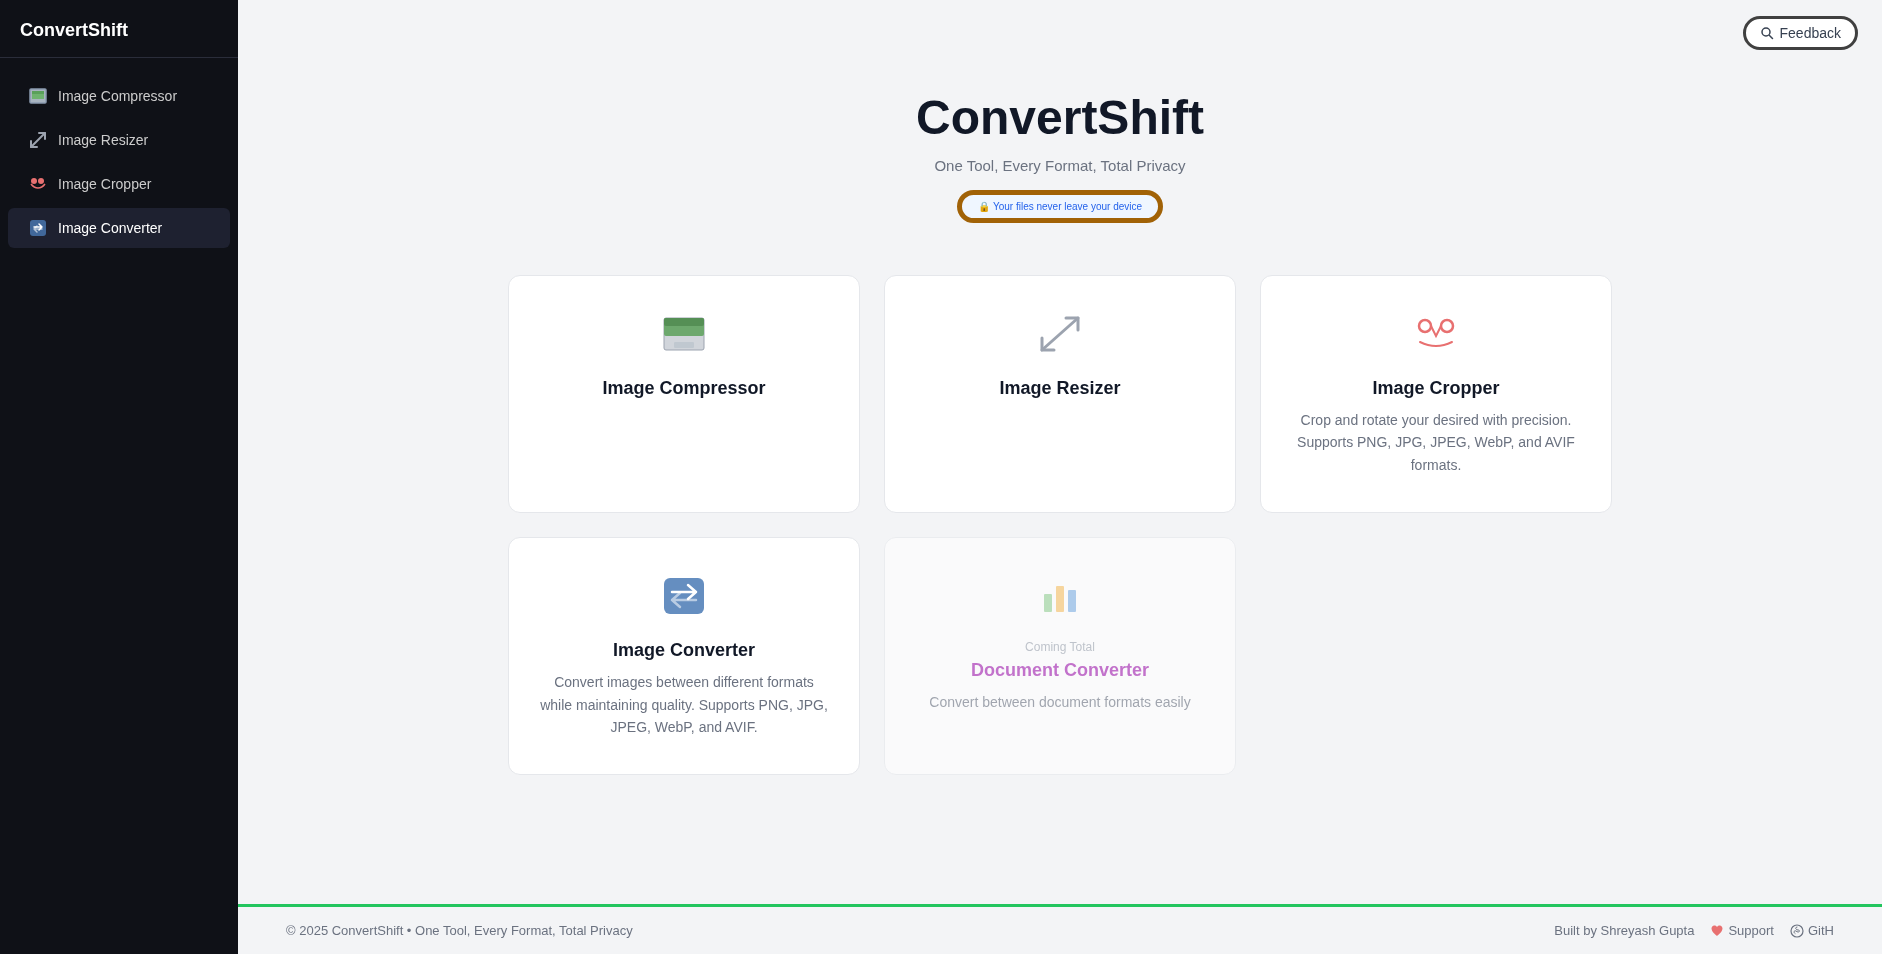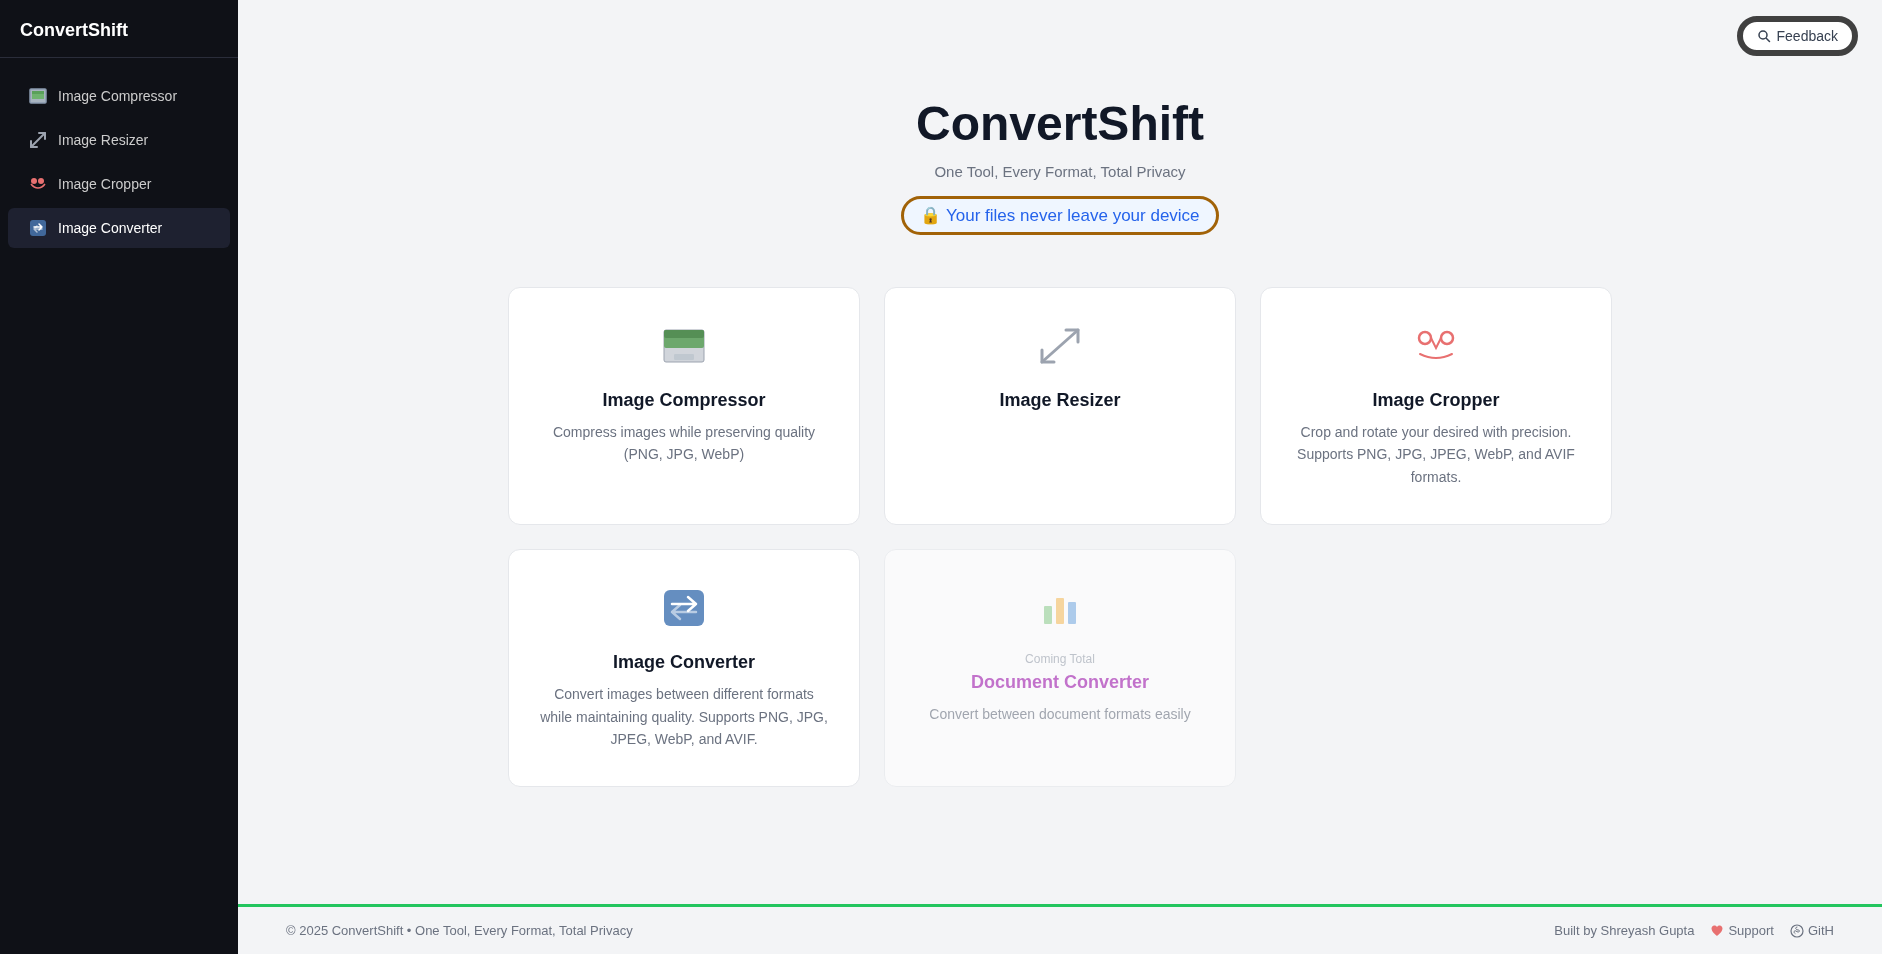--- a/index.html
+++ b/index.html
@@ -57,21 +57,21 @@
     
     #top-bar {
       display: flex;
       justify-content: flex-end;
       padding: 16px 24px 0 24px;
     }
     #feedback-btn {
       display: flex;
       align-items: center;
       gap: 6px;
-      border: 6px solid #404040;
+      border: 3px solid #404040;
       background: #fff;
       border-radius: 20px;
       padding: 6px 14px;
       font-size: 14px;
       cursor: pointer;
       color: #374151;
     }
 
     
     #hero {
@@ -87,24 +87,24 @@
     #hero-subtitle {
       font-size: 15px;
       color: #6b7280;
       margin-bottom: 16px;
     }
     #privacy-badge {
       display: inline-flex;
       align-items: center;
       gap: 6px;
       background: #eff6ff;
-      border: 3px solid #a16207;
+      border: 5px solid #a16207;
       border-radius: 20px;
       padding: 6px 16px;
-      font-size: 17px;
+      font-size: 10px;
       color: #2563eb;
       cursor: pointer;
     }
 
     
     #cards-grid {
       display: grid;
       grid-template-columns: repeat(3, 1fr);
       gap: 24px;
       padding: 32px 48px;
@@ -251,21 +251,20 @@
     <div class="card">
       <div class="card-icon">
         <svg width="48" height="44" viewBox="0 0 48 44" fill="none">
           <rect x="4" y="6" width="40" height="32" rx="2" fill="#d1d5db" stroke="#9ca3af" stroke-width="1"></rect>
           <rect x="4" y="6" width="40" height="18" rx="2" fill="#6da86d"></rect>
           <rect x="4" y="6" width="40" height="8" rx="2" fill="#558f55"></rect>
           <rect x="14" y="30" width="20" height="6" rx="1" fill="#c0c8d0"></rect>
         </svg>
       </div>
       <div class="card-title">Image Compressor</div>
-      <div class="card-desc">Compress images while preserving quality (PNG, JPG, WebP)</div>
     </div>
 
     <div class="card">
       <div class="card-icon">
         <svg width="48" height="44" viewBox="0 0 48 44" fill="none">
           <path d="M6 38 L42 6" stroke="#9ca3af" stroke-width="3" stroke-linecap="round"></path>
           <path d="M6 38 L6 26 M6 38 L18 38" stroke="#9ca3af" stroke-width="3" stroke-linecap="round"></path>
           <path d="M42 6 L42 18 M42 6 L30 6" stroke="#9ca3af" stroke-width="3" stroke-linecap="round"></path>
         </svg>
       </div>

